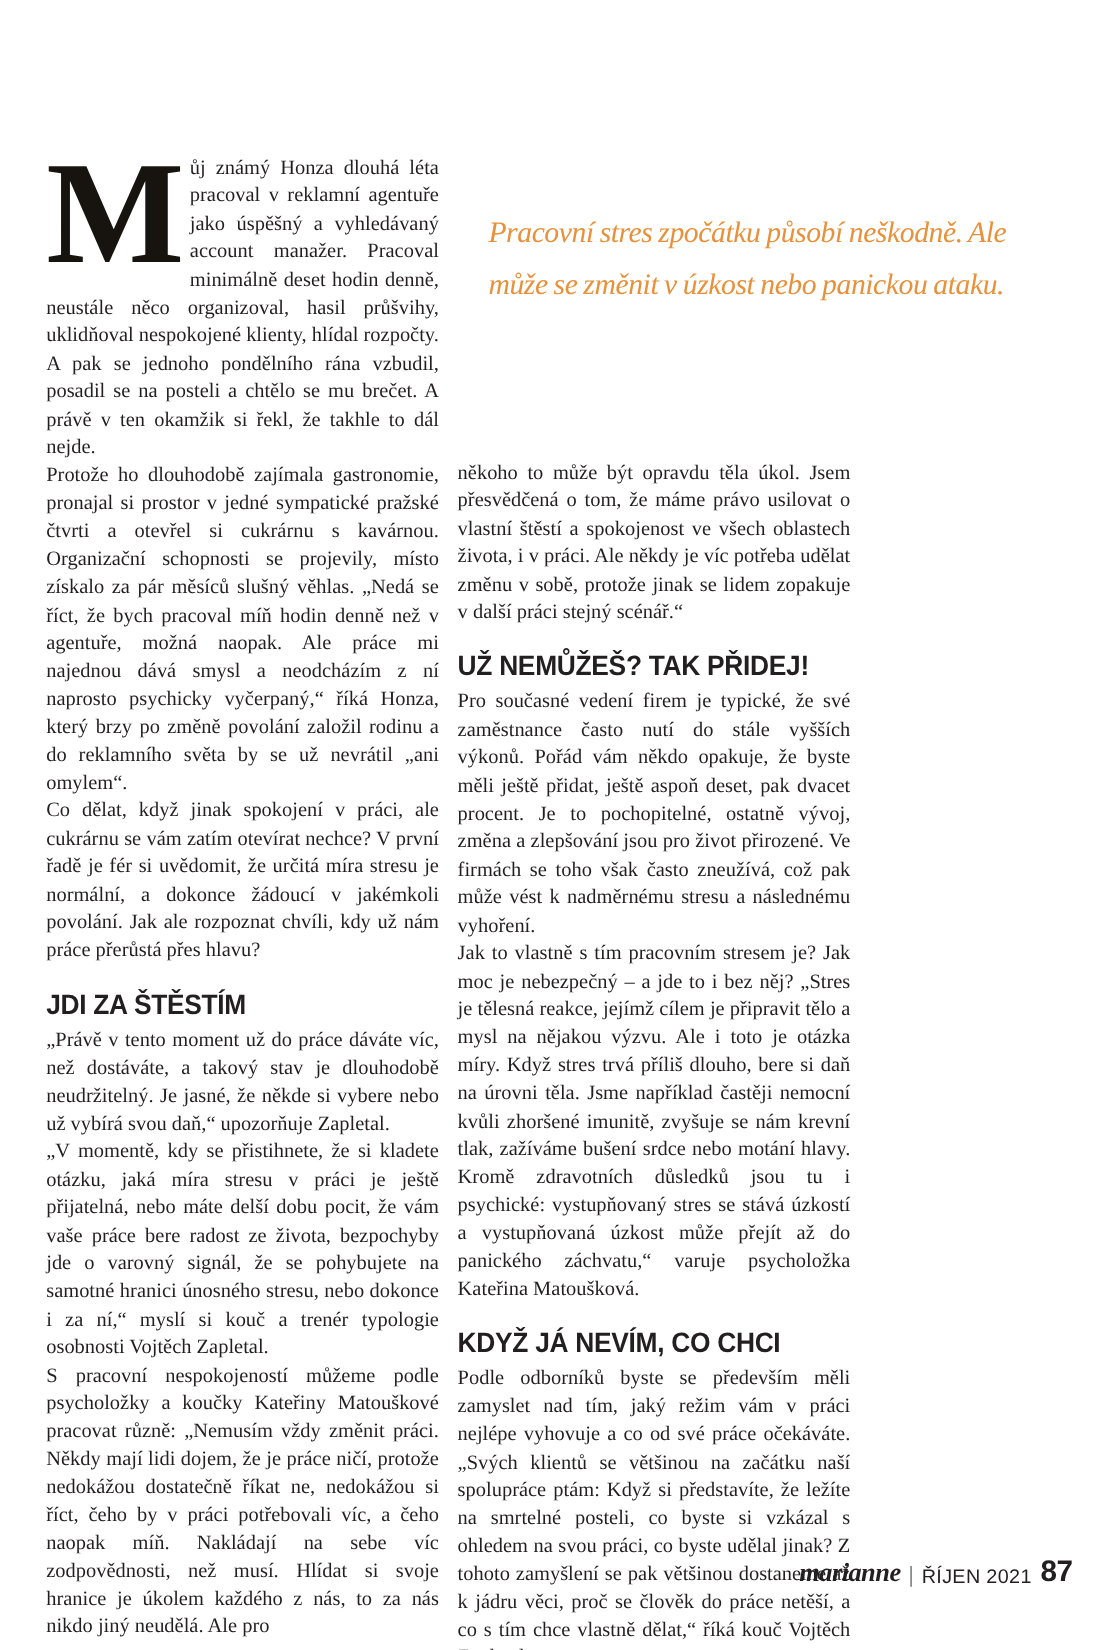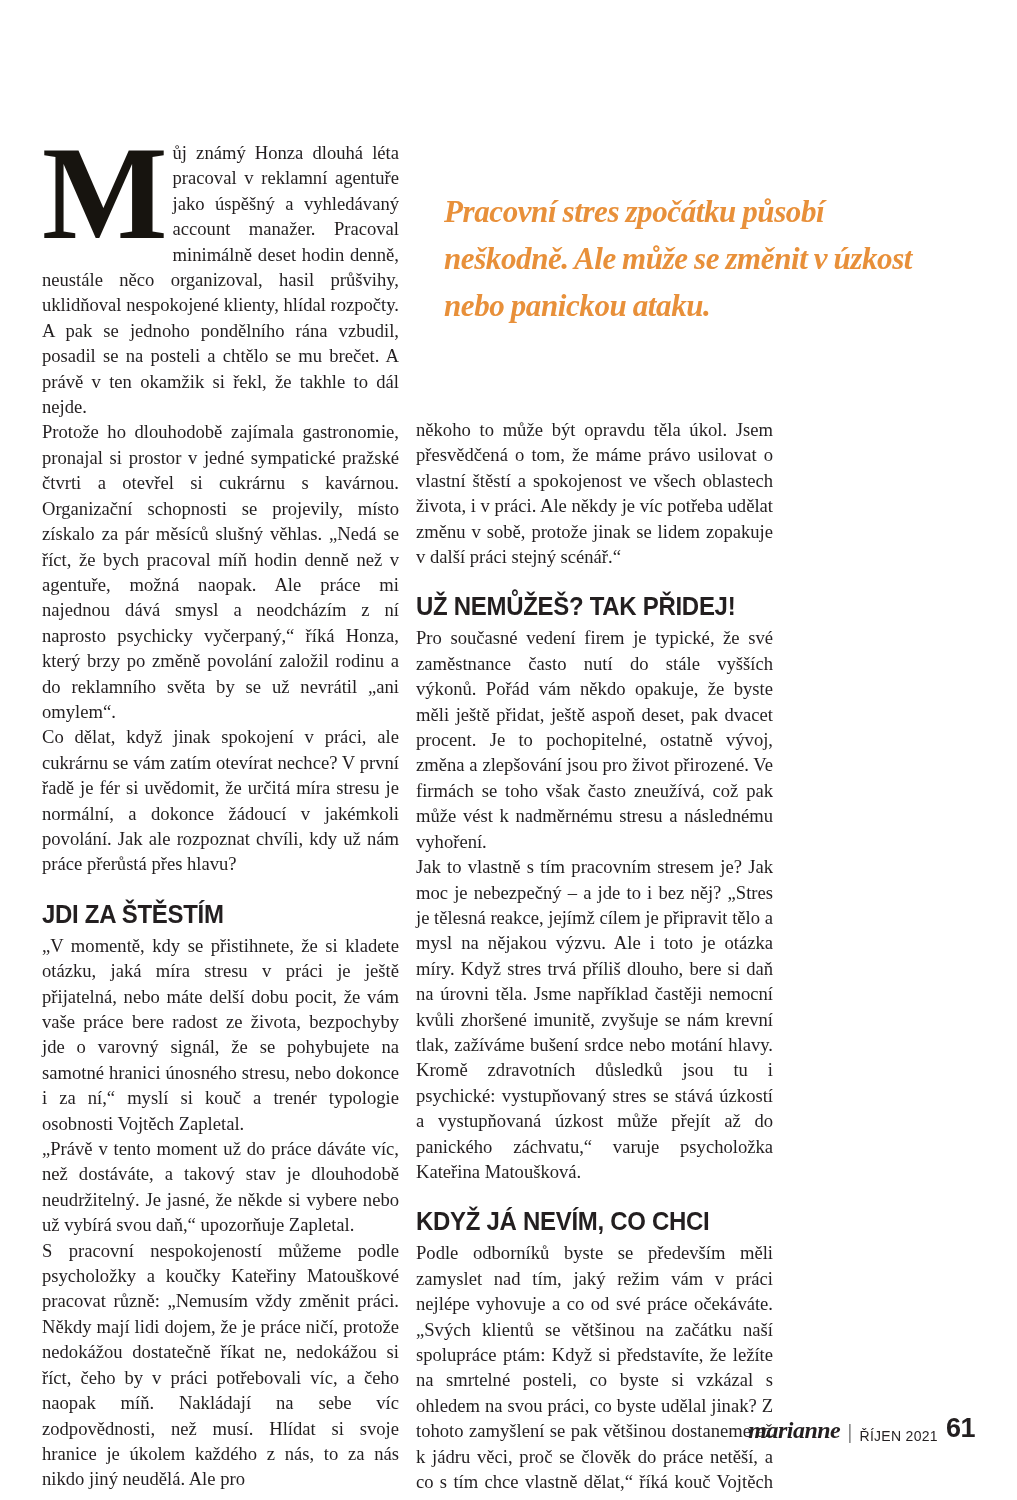--- a/index.html
+++ b/index.html
@@ -53,22 +53,22 @@
 
   
   .pullquote {
     position: absolute;
     left: 444px;
     top: 188px;
     width: 480px;
     margin: 0;
     font-family: "Liberation Serif", "DejaVu Serif", serif;
     font-style: italic;
-    font-weight: 700;
-    font-size: 31px;
+    font-weight: 400;
+    font-size: 27px;
     line-height: 47px;
     color: #e8903a;
     letter-spacing: -0.4px;
     word-spacing: -1px;
   }
 
   
   h2.subhead {
     margin: 22px 0 4px 0;
     font-family: "Liberation Sans", "DejaVu Sans", sans-serif;
@@ -101,21 +101,21 @@
   }
   .footer-sep {
     font-family: "Liberation Sans", "DejaVu Sans", sans-serif;
     font-size: 20px;
     font-weight: 300;
     color: #8c8c8c;
     margin: 0 7px;
   }
   .footer-issue {
     font-family: "Liberation Sans", "DejaVu Sans", sans-serif;
-    font-size: 14px;
+    font-size: 18px;
     font-weight: 400;
     letter-spacing: 0.3px;
   }
   .footer-page {
     font-family: "Liberation Sans", "DejaVu Sans", sans-serif;
     font-size: 27px;
     font-weight: 700;
     margin-left: 8px;
     letter-spacing: -0.5px;
   }
@@ -131,22 +131,22 @@
 
     <p class="body dropcap-para">
       <span class="dropcap">M</span><span>ůj známý Honza dlouhá léta pracoval v reklamní agentuře jako úspěšný a vyhledávaný account manažer. Pracoval minimálně deset hodin denně, neustále něco organizoval, hasil průšvihy, uklidňoval nespokojené klienty, hlídal rozpočty. A pak se jednoho pondělního rána vzbudil, posadil se na posteli a chtělo se mu brečet. A právě v ten okamžik si řekl, že takhle to dál nejde.</span>
     </p>
 
     <p class="body">Protože ho dlouhodobě zajímala gastronomie, pronajal si prostor v jedné sympatické pražské čtvrti a otevřel si cukrárnu s kavárnou. Organizační schopnosti se projevily, místo získalo za pár měsíců slušný věhlas. „Nedá se říct, že bych pracoval míň hodin denně než v agentuře, možná naopak. Ale práce mi najednou dává smysl a neodcházím z ní naprosto psychicky vyčerpaný,“ říká Honza, který brzy po změně povolání založil rodinu a do reklamního světa by se už nevrátil „ani omylem“.</p>
     <p class="body">Co dělat, když jinak spokojení v práci, ale cukrárnu se vám zatím otevírat nechce? V první řadě je fér si uvědomit, že určitá míra stresu je normální, a dokonce žádoucí v jakémkoli povolání. Jak ale rozpoznat chvíli, kdy už nám práce přerůstá přes hlavu?</p>
 
     <h2 class="subhead">JDI ZA ŠTĚSTÍM</h2>
 
+    <p class="body">„Právě v tento moment už do práce dáváte víc, než dostáváte, a takový stav je dlouhodobě neudržitelný. Je jasné, že někde si vybere nebo už vybírá svou daň,“ upozorňuje Zapletal.</p>
     <p class="body">„V momentě, kdy se přistihnete, že si kladete otázku, jaká míra stresu v práci je ještě přijatelná, nebo máte delší dobu pocit, že vám vaše práce bere radost ze života, bezpochyby jde o varovný signál, že se pohybujete na samotné hranici únosného stresu, nebo dokonce i za ní,“ myslí si kouč a trenér typologie osobnosti Vojtěch Zapletal.</p>
-    <p class="body">„Právě v tento moment už do práce dáváte víc, než dostáváte, a takový stav je dlouhodobě neudržitelný. Je jasné, že někde si vybere nebo už vybírá svou daň,“ upozorňuje Zapletal.</p>
     <p class="body">S pracovní nespokojeností můžeme podle psycholožky a koučky Kateřiny Matouškové pracovat různě: „Nemusím vždy změnit práci. Někdy mají lidi dojem, že je práce ničí, protože nedokážou dostatečně říkat ne, nedokážou si říct, čeho by v práci potřebovali víc, a čeho naopak míň. Nakládají na sebe víc zodpovědnosti, než musí. Hlídat si svoje hranice je úkolem každého z nás, to za nás nikdo jiný neudělá. Ale pro</p>
   </div>
 
   <div class="col col-right">
     <div style="height:232px"></div>
 
     <p class="body">někoho to může být opravdu těla úkol. Jsem přesvědčená o tom, že máme právo usilovat o vlastní štěstí a spokojenost ve všech oblastech života, i v práci. Ale někdy je víc potřeba udělat změnu v sobě, protože jinak se lidem zopakuje v další práci stejný scénář.“</p>
 
     <h2 class="subhead">UŽ NEMŮŽEŠ? TAK PŘIDEJ!</h2>
 
@@ -155,16 +155,16 @@
 
     <h2 class="subhead">KDYŽ JÁ NEVÍM, CO CHCI</h2>
 
     <p class="body">Podle odborníků byste se především měli zamyslet nad tím, jaký režim vám v práci nejlépe vyhovuje a co od své práce očekáváte. „Svých klientů se většinou na začátku naší spolupráce ptám: Když si představíte, že ležíte na smrtelné posteli, co byste si vzkázal s ohledem na svou práci, co byste udělal jinak? Z tohoto zamyšlení se pak většinou dostaneme až k jádru věci, proč se člověk do práce netěší, a co s tím chce vlastně dělat,“ říká kouč Vojtěch Zapletal.</p>
   </div>
 
   <div class="footer">
     <span class="footer-logo">marianne</span>
     <span class="footer-sep">|</span>
     <span class="footer-issue">ŘÍJEN 2021</span>
-    <span class="footer-page">61</span>
+    <span class="footer-page">87</span>
   </div>
 
 </div>
 
 </body></html>

